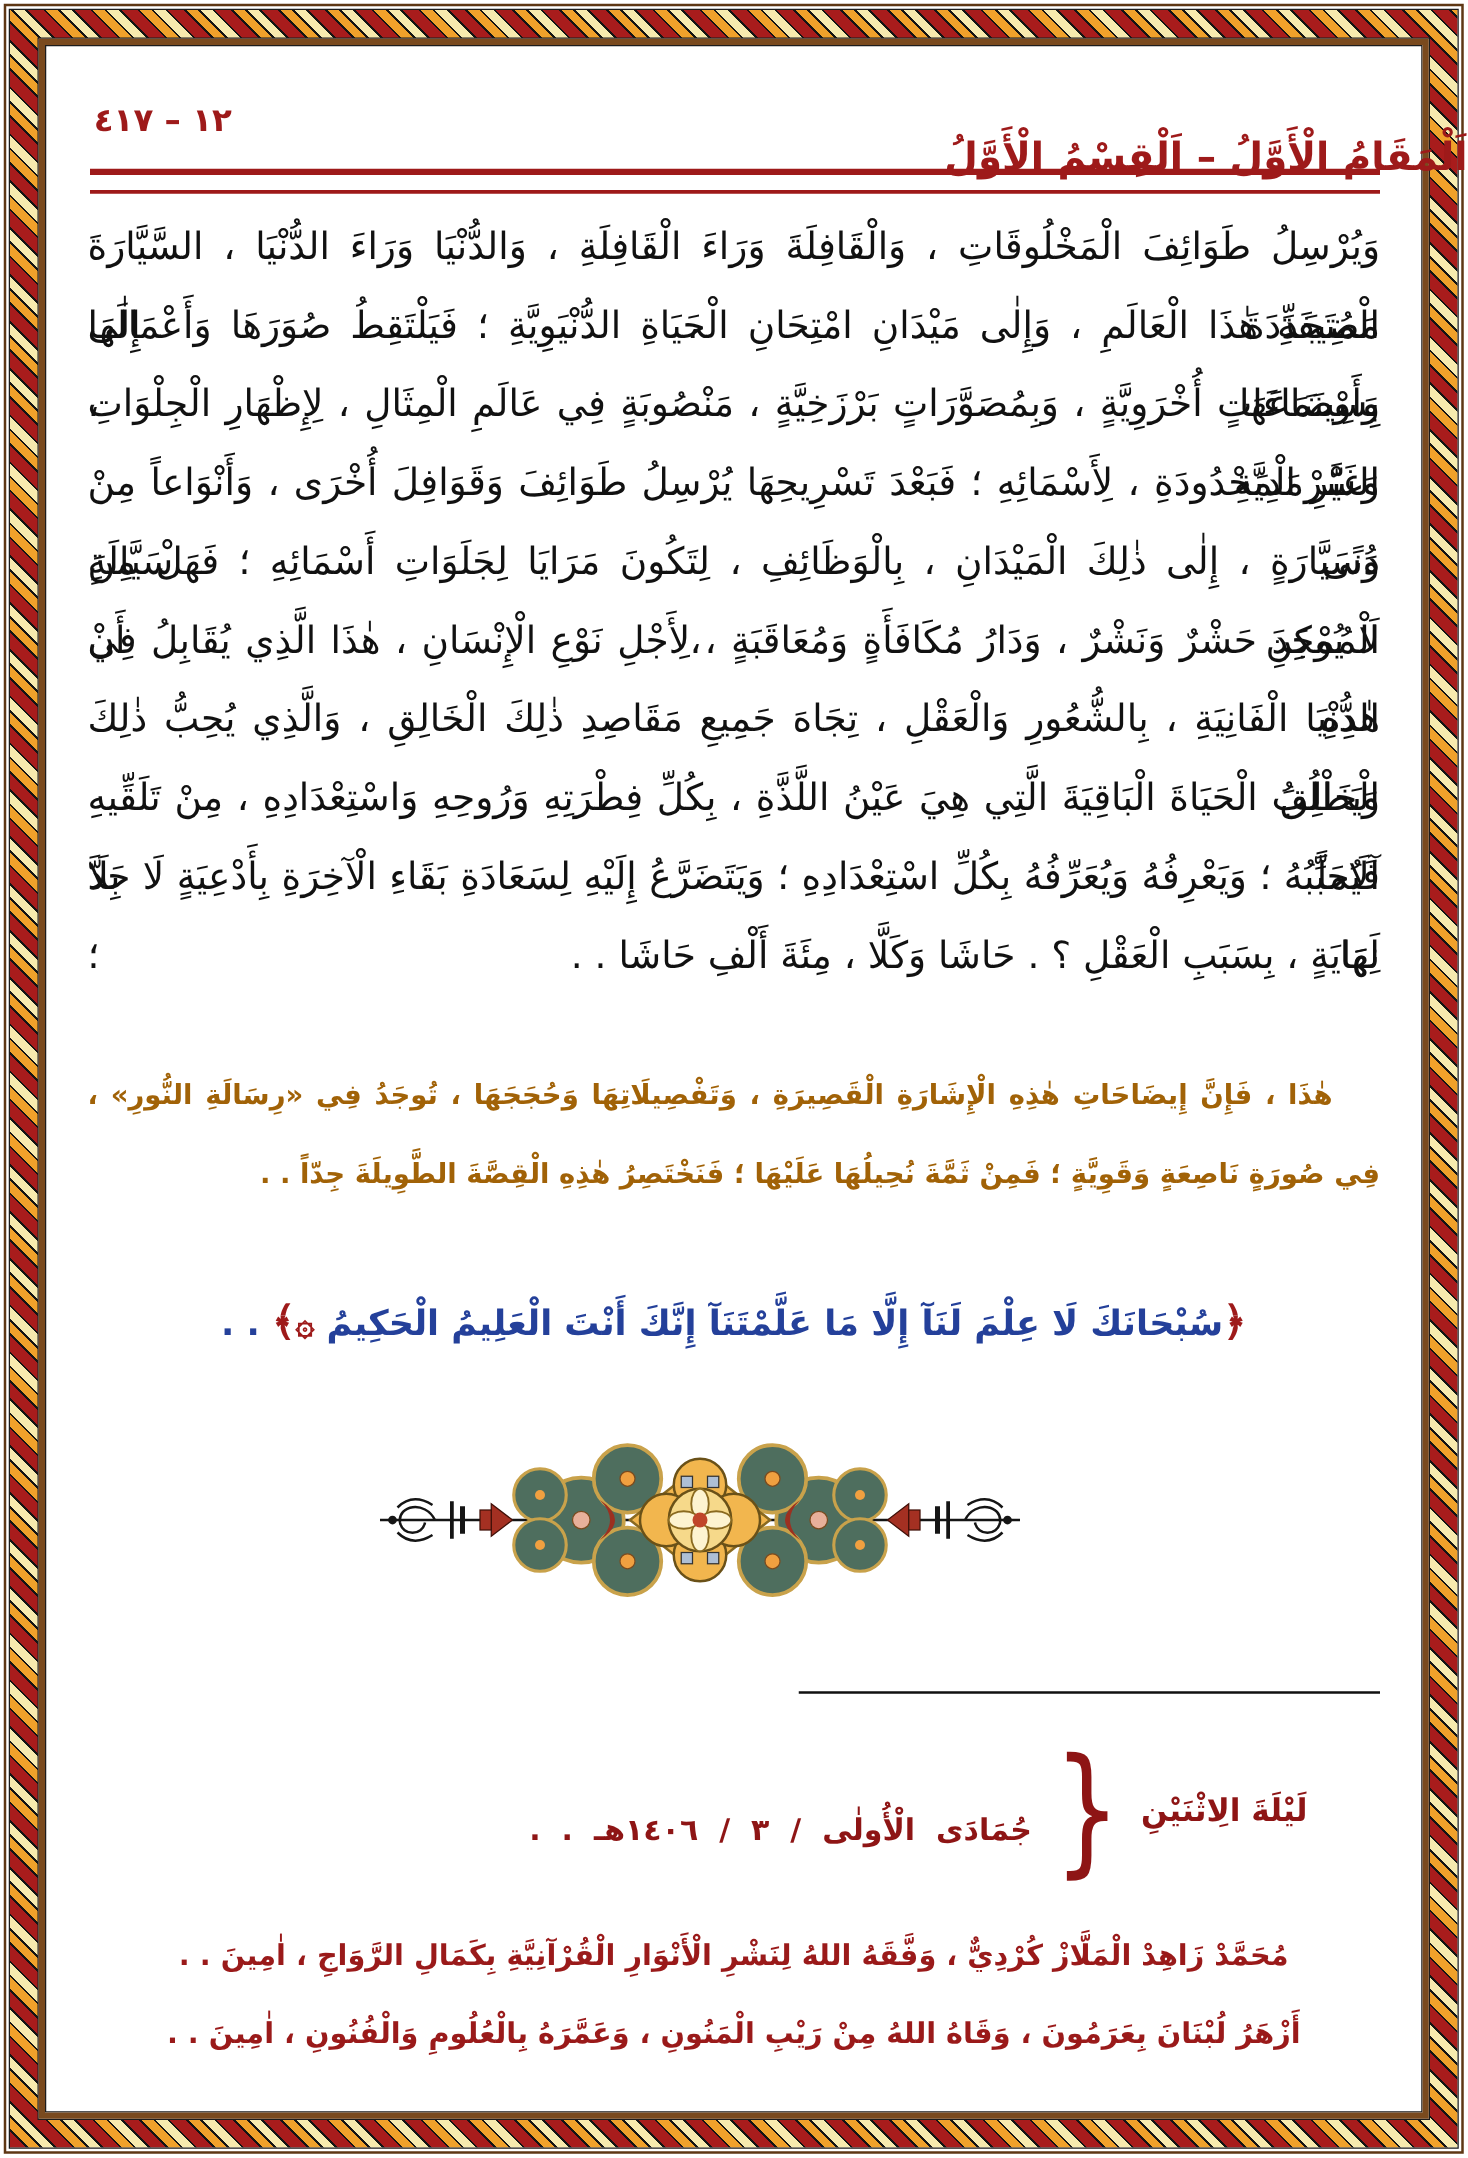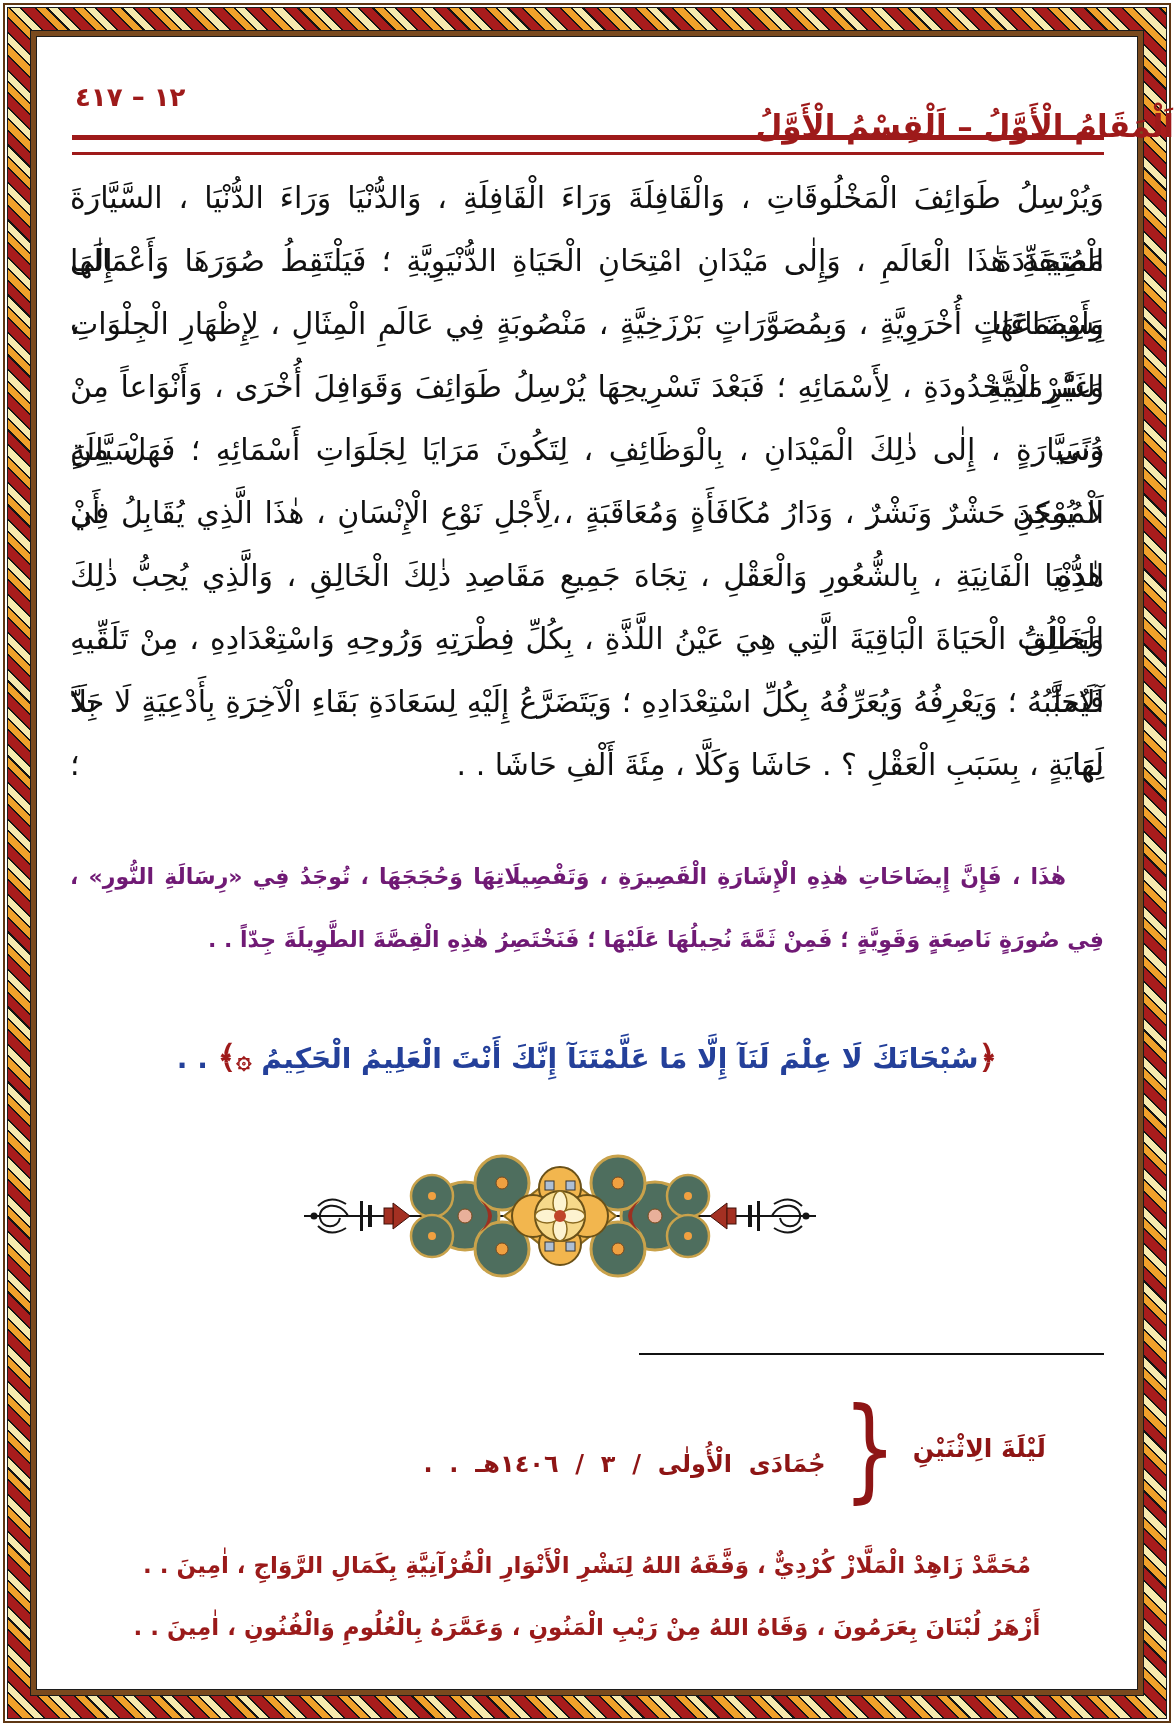--- a/index.html
+++ b/index.html
@@ -55,21 +55,21 @@
   }
   .bline{
     height:63px;line-height:63px;font-size:30px;
     text-align:justify;text-align-last:justify;text-justify:inter-word;
     overflow:visible;white-space:normal;
   }
   .bline.last{text-align:center;text-align-last:right;}
   
   .note-text{
     position:absolute;top:845px;left:70px;right:70px;
-    direction:rtl;color:#701a75;font-weight:bold;
+    direction:rtl;color:#a16207;font-weight:bold;
   }
   .nline{
     height:63px;line-height:63px;font-size:22px;
     text-align:justify;text-align-last:justify;text-justify:inter-word;
   }
   .nline.first{padding-right:38px;}
   .nline.last{text-align:center;text-align-last:right;}
   
   .verse{
     position:absolute;top:1031px;left:0;right:0;

